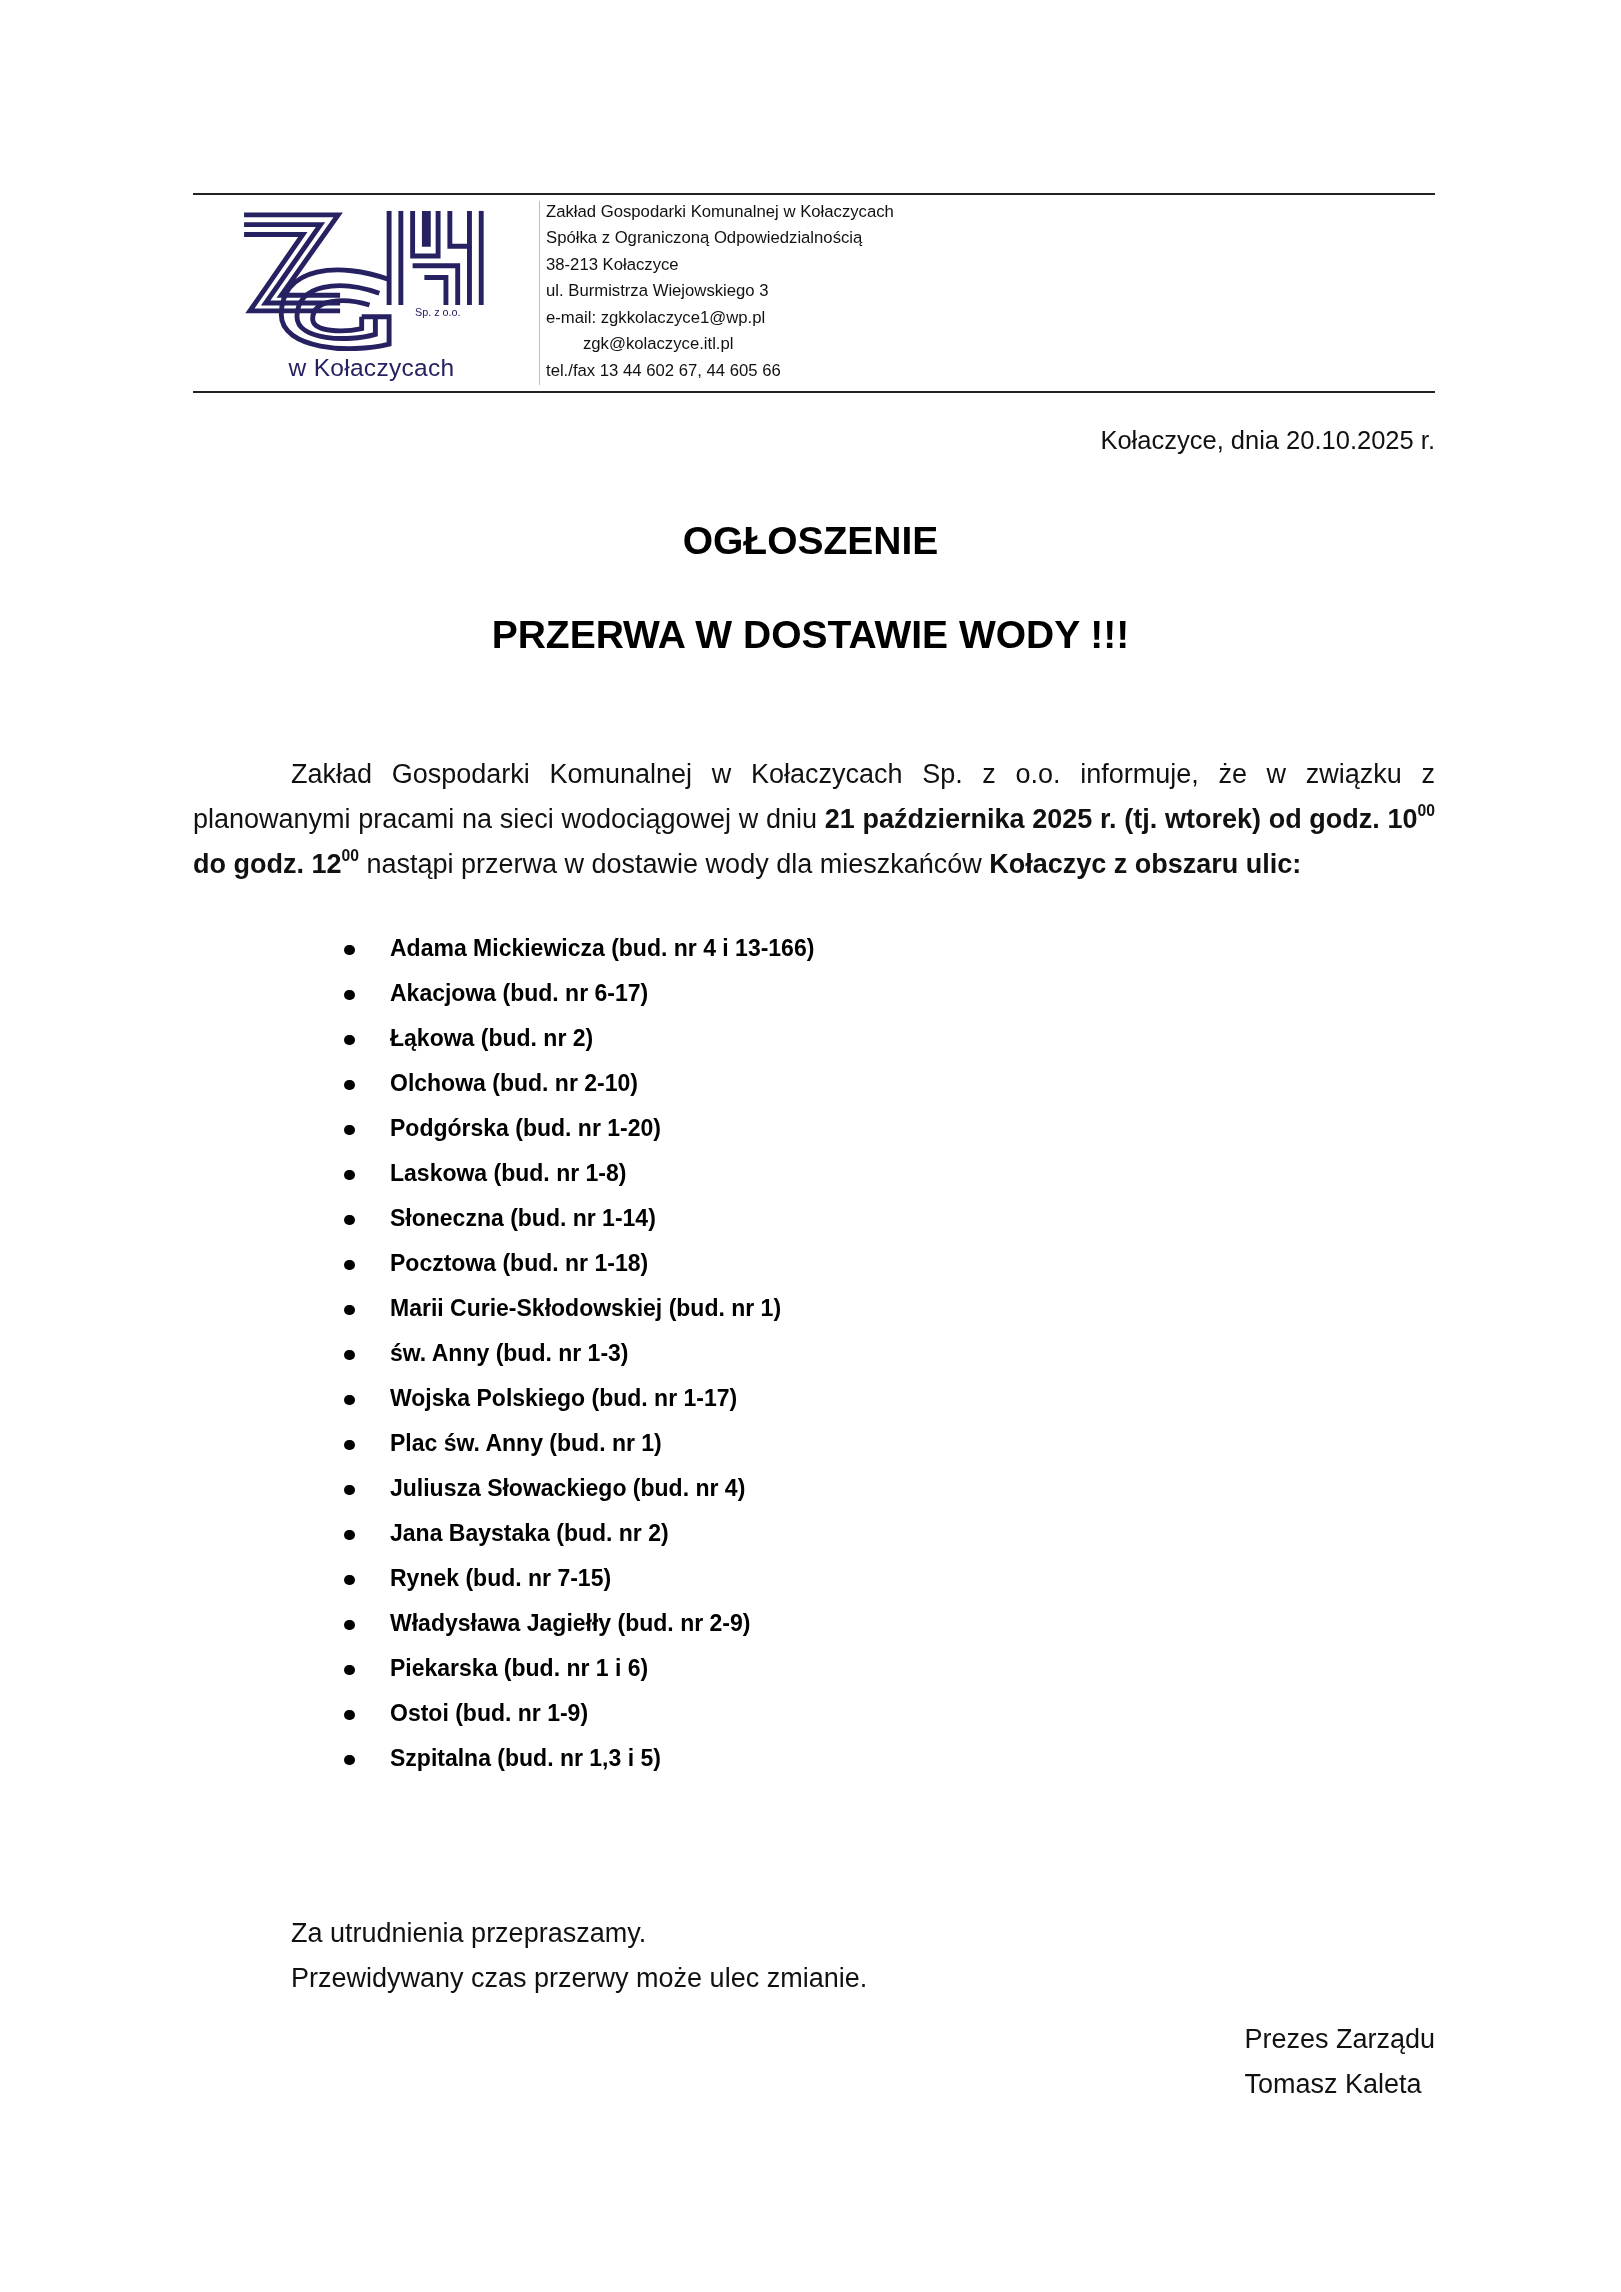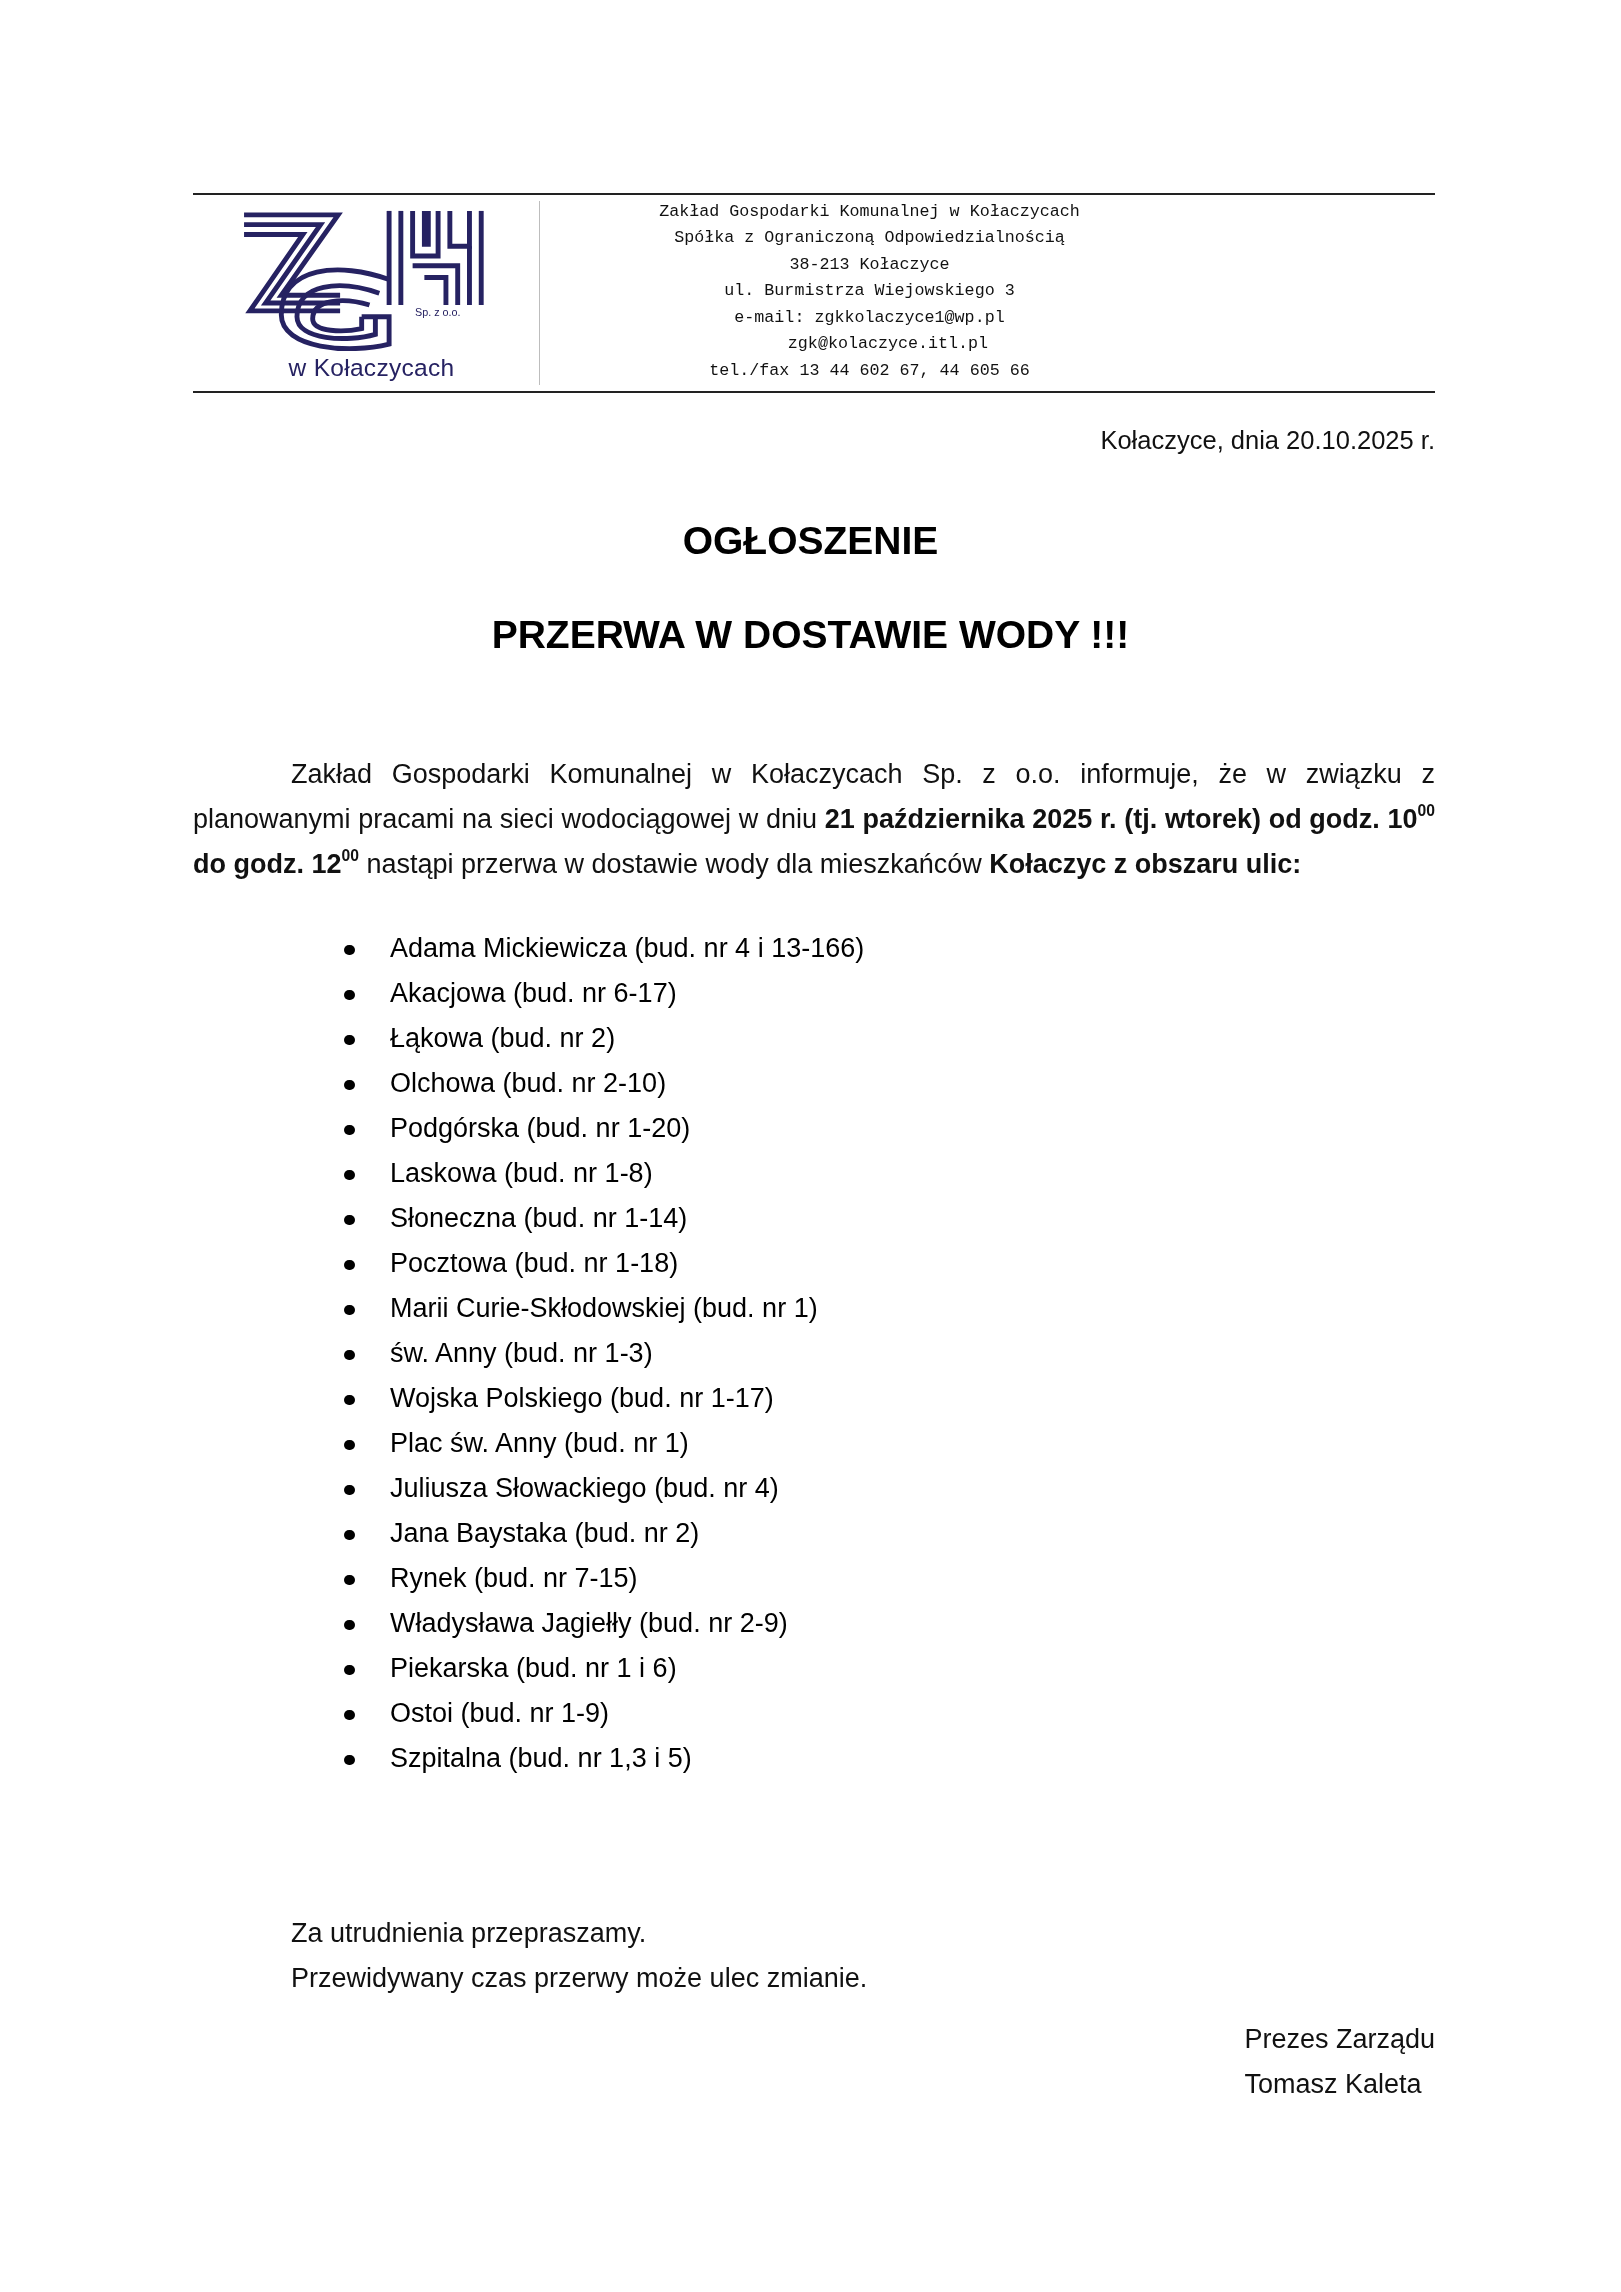--- a/index.html
+++ b/index.html
@@ -10,39 +10,39 @@
   
   .hdr { position: absolute; left: 193px; top: 193px; width: 1242px; height: 196px;
          border-top: 2px solid #222; border-bottom: 2px solid #222; }
   .hdr-divider { position: absolute; left: 346px; top: 5.9px; width: 1px; height: 184px; background: #bdbdbd; }
   .logo { position: absolute; left: 49px; top: 11.8px; width: 255px; height: 176px; }
   .logo svg { display: block; }
   .logo-sub { position: absolute; left: 2px; top: 147px; width: 255px; text-align: center;
               font-family: "Liberation Sans", sans-serif; font-size: 24.5px; color: #262262; letter-spacing: 0.3px; }
   .logo-sp { position: absolute; left: 173px; top: 99px; font-size: 10.8px; color: #262262; }
 
-  .company { position: absolute; left: 353px; top: 3.9px; width: 647px; text-align: center;
-             font-family: Liberation Mono, monospace; font-size: 16.7px; line-height: 26.5px; color: #111; }
+  .company { position: absolute; left: 353px; top: 3.9px; width: 647px; 
+             font-family: Liberation Sans, sans-serif; font-size: 16.7px; line-height: 26.5px; color: #111; }
   .company div { white-space: nowrap; }
   .company .indent { padding-left: 37px; }
 
   .date { position: absolute; right: 186px; top: 394px; font-size: 25.5px; color: #111; margin-top: 32px; }
 
   .title { position: absolute; left: 0; width: 1621px; text-align: center; font-weight: bold; color: #000; }
   .title1 { top: 519px; font-size: 39px; }
   .title2 { top: 613px; font-size: 39px; }
 
   .body-text { position: absolute; left: 193px; top: 752px; width: 1242px;
                font-size: 27px; line-height: 45px; text-align: justify; color: #111; }
   .body-text .first { display: inline-block; width: 98px; }
   .body-text b { font-weight: bold; }
   .body-text sup { font-size: 15.7px; vertical-align: 11.8px; line-height: 0; }
 
   .streets { position: absolute; left: 333px; top: 926px; list-style: none; margin: 0; padding: 0; }
-  .streets li { height: 45px; line-height: 45px; font-size: 27px; font-weight: normal; color: #000; position: relative; padding-left: 57px; white-space: nowrap; }
+  .streets li { height: 45px; line-height: 45px; font-size: 23px; font-weight: bold; color: #000; position: relative; padding-left: 57px; white-space: nowrap; }
   .streets li .bullet { position: absolute; left: 10.8px; top: 18.6px; width: 10.8px; height: 10.8px; border-radius: 50%; background: #000; }
 
   .closing { position: absolute; left: 291px; top: 1911px; font-size: 27px; line-height: 45px; color: #111; }
   .sign { position: absolute; right: 186px; top: 2017px; font-size: 27px; line-height: 45px; text-align: left; color: #111; }
 </style>
 </head>
 <body>
 
 <div class="page">
 

